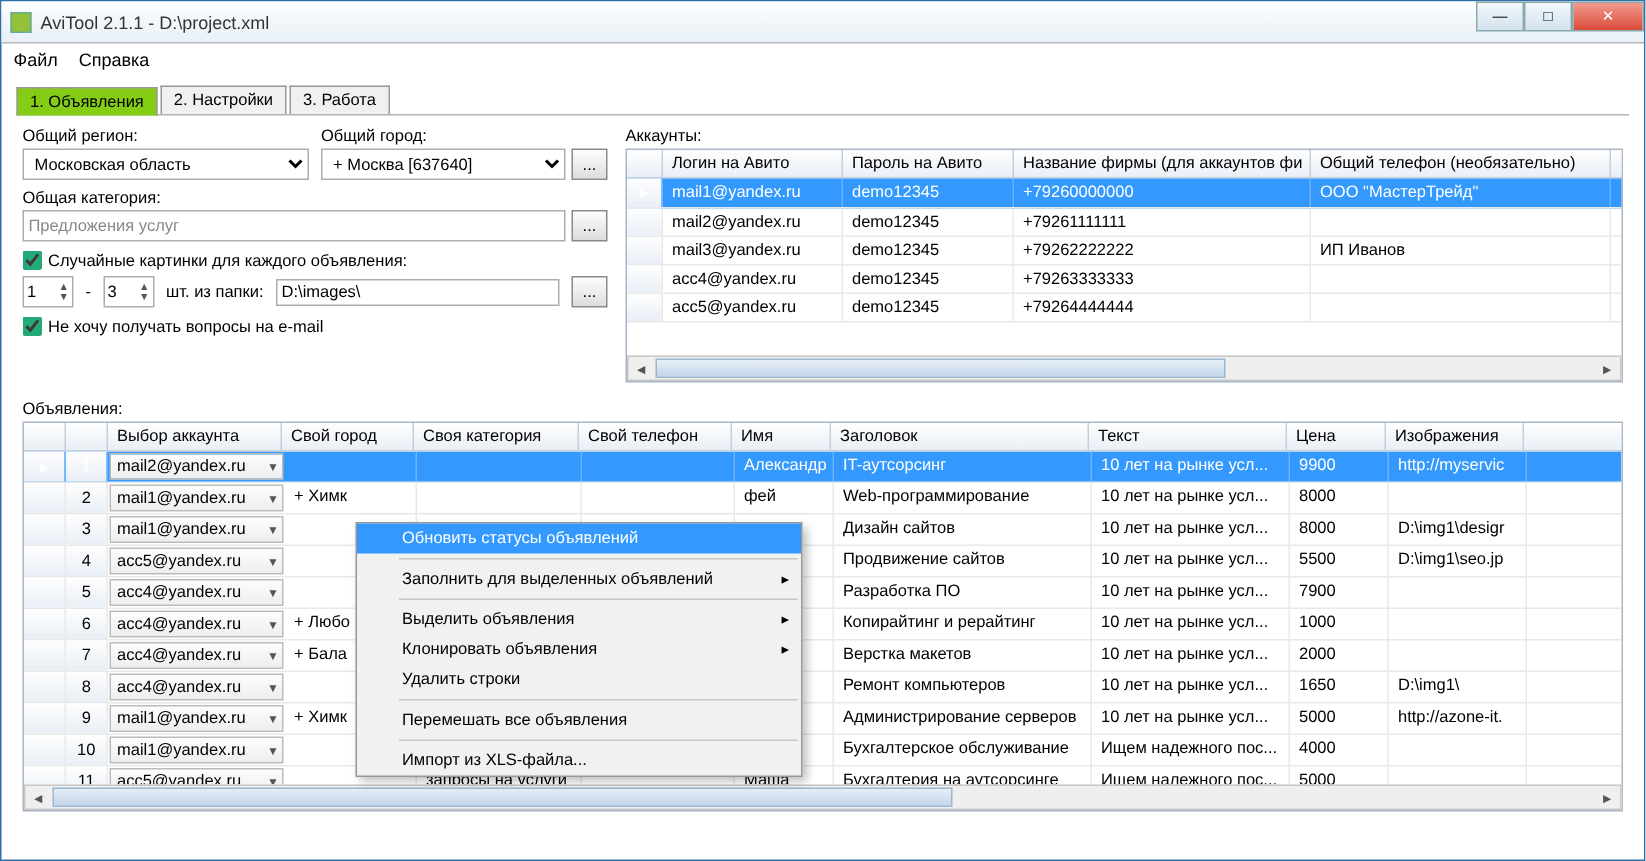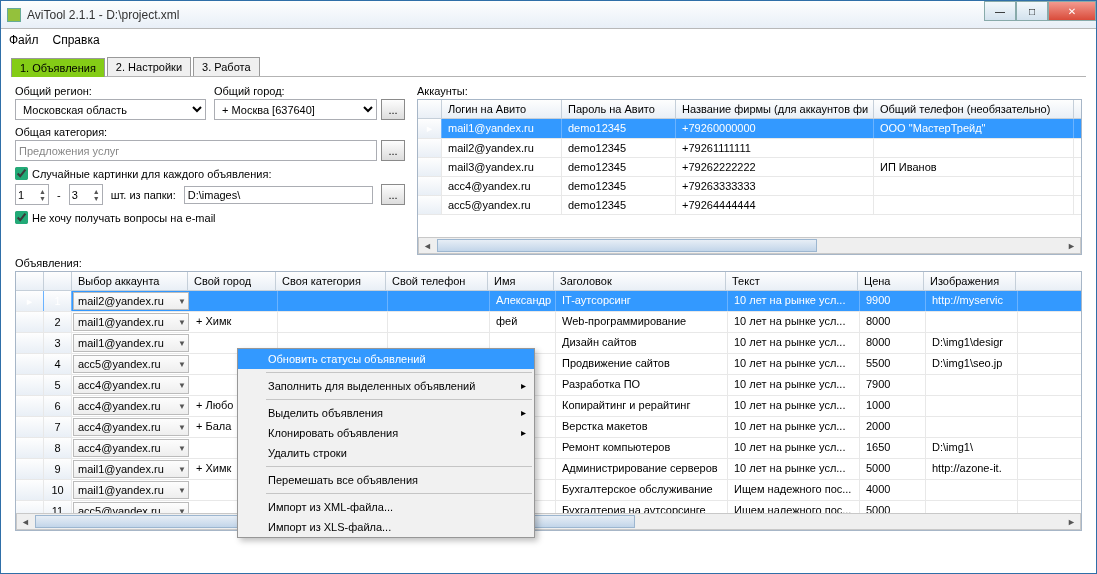--- a/index.html
+++ b/index.html
@@ -39,21 +39,21 @@
 .grow { display: flex; border-bottom: 1px solid #e8e8e8; }
 .grow .gc { padding: 3px 6px; border-right: 1px solid #e8e8e8; font-size: 11px; white-space: nowrap; overflow: hidden; }
 .grow.sel { background: #3399ff; color: #fff; }
 .grow.sel .gc { border-right-color: #6bb3ff; }
 .gc.rowh { background: linear-gradient(#fefefe,#e9eff6); text-align: center; justify-content: center; display: flex; align-items: center; }
 .acc-grid .gc:nth-child(1){width:24px;}
 .acc-grid .gc:nth-child(2){width:120px;}
 .acc-grid .gc:nth-child(3){width:114px;}
 .acc-grid .gc:nth-child(4){width:198px;}
 .acc-grid .gc:nth-child(5){width:200px;}
-.ads-section { margin-top: 2px; }
+.ads-section { margin-top: 12px; }
 .ads-grid { position: relative; flex-direction: column; }
 .ads-grid .gc:nth-child(1){width:28px;}
 .ads-grid .gc:nth-child(2){width:28px;}
 .ads-grid .gc:nth-child(3){width:116px;}
 .ads-grid .gc:nth-child(4){width:88px;}
 .ads-grid .gc:nth-child(5){width:110px;}
 .ads-grid .gc:nth-child(6){width:102px;}
 .ads-grid .gc:nth-child(7){width:66px;}
 .ads-grid .gc:nth-child(8){width:172px;}
 .ads-grid .gc:nth-child(9){width:132px;}
@@ -417,16 +417,15 @@
       <div class="mi sel">Обновить статусы объявлений</div>
       <div class="sep"></div>
       <div class="mi sub">Заполнить для выделенных объявлений</div>
       <div class="sep"></div>
       <div class="mi sub">Выделить объявления</div>
       <div class="mi sub">Клонировать объявления</div>
       <div class="mi">Удалить строки</div>
       <div class="sep"></div>
       <div class="mi">Перемешать все объявления</div>
       <div class="sep"></div>
-      <div class="mi">Импорт из XML-файла...</div>
       <div class="mi">Импорт из XLS-файла...</div>
     </div>
 </div>
 
 </body></html>

